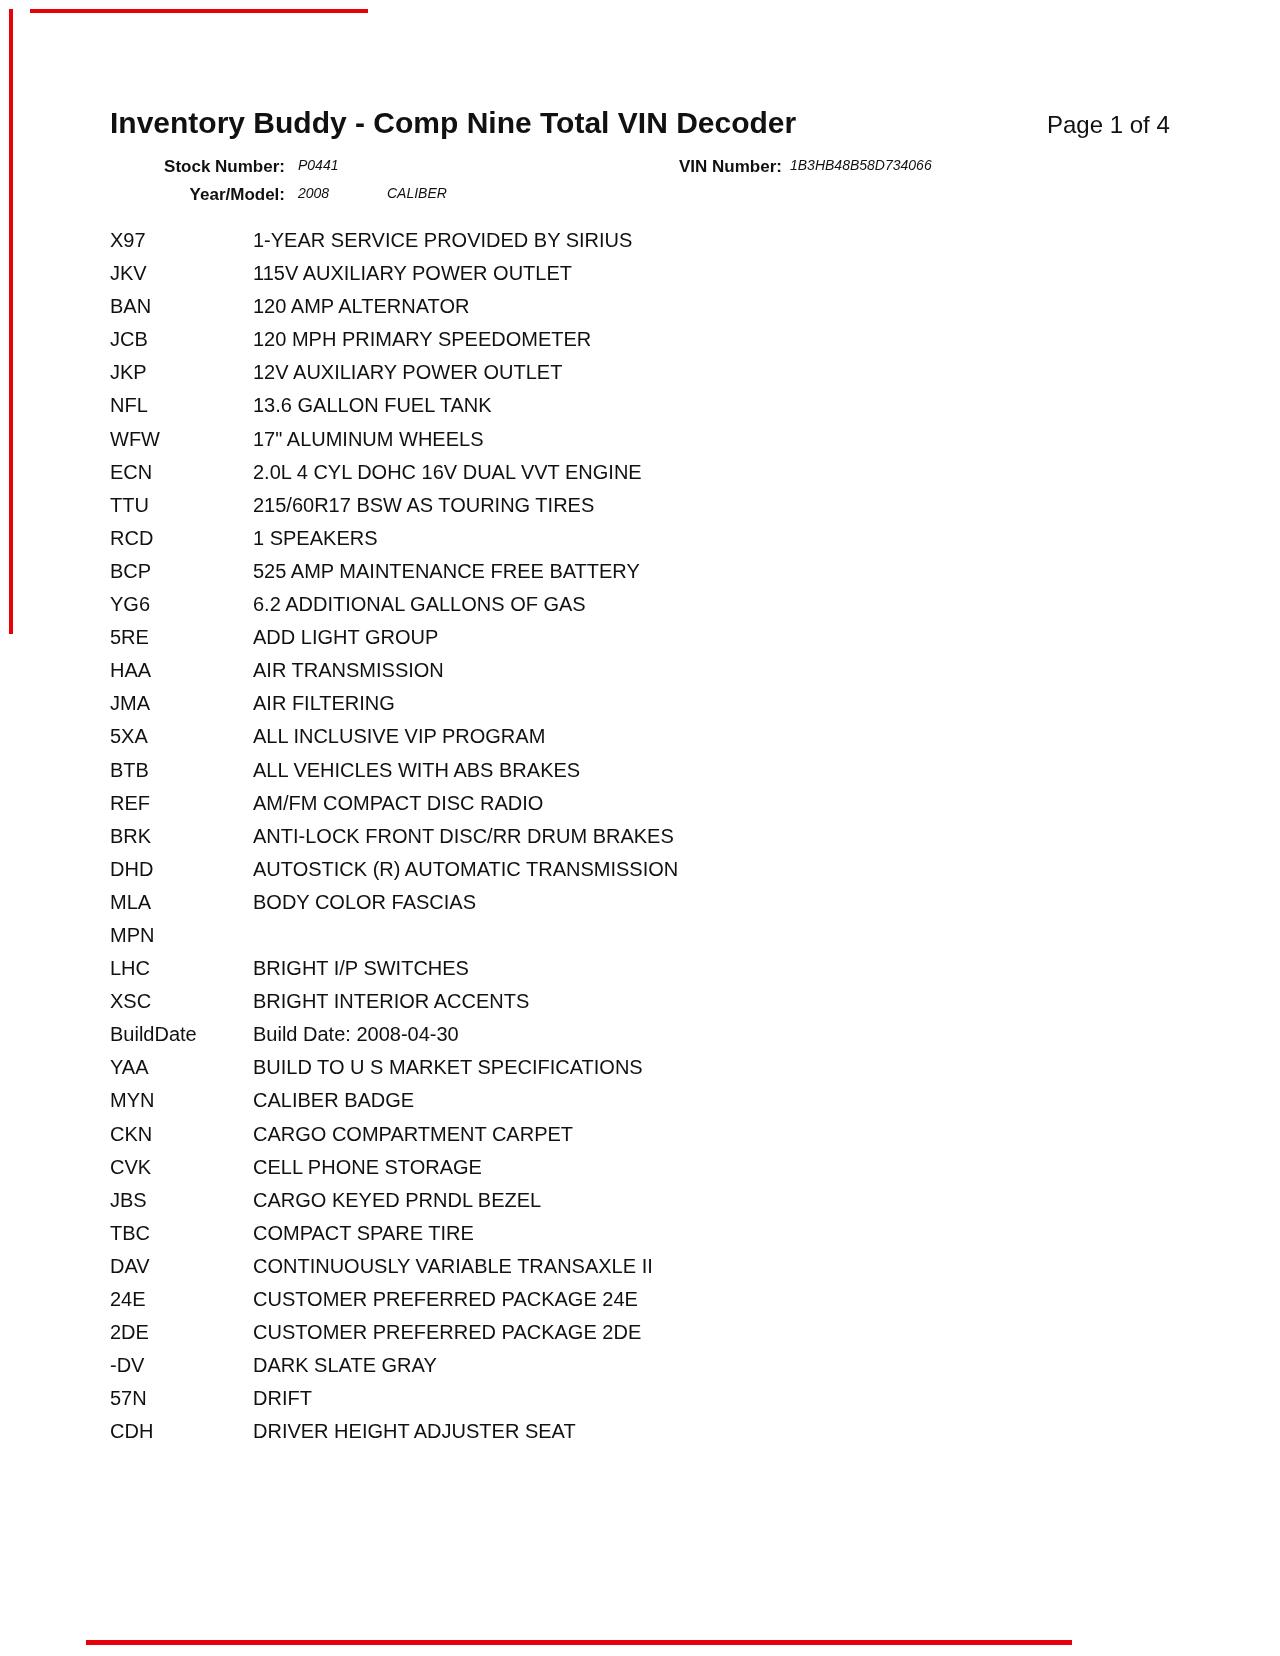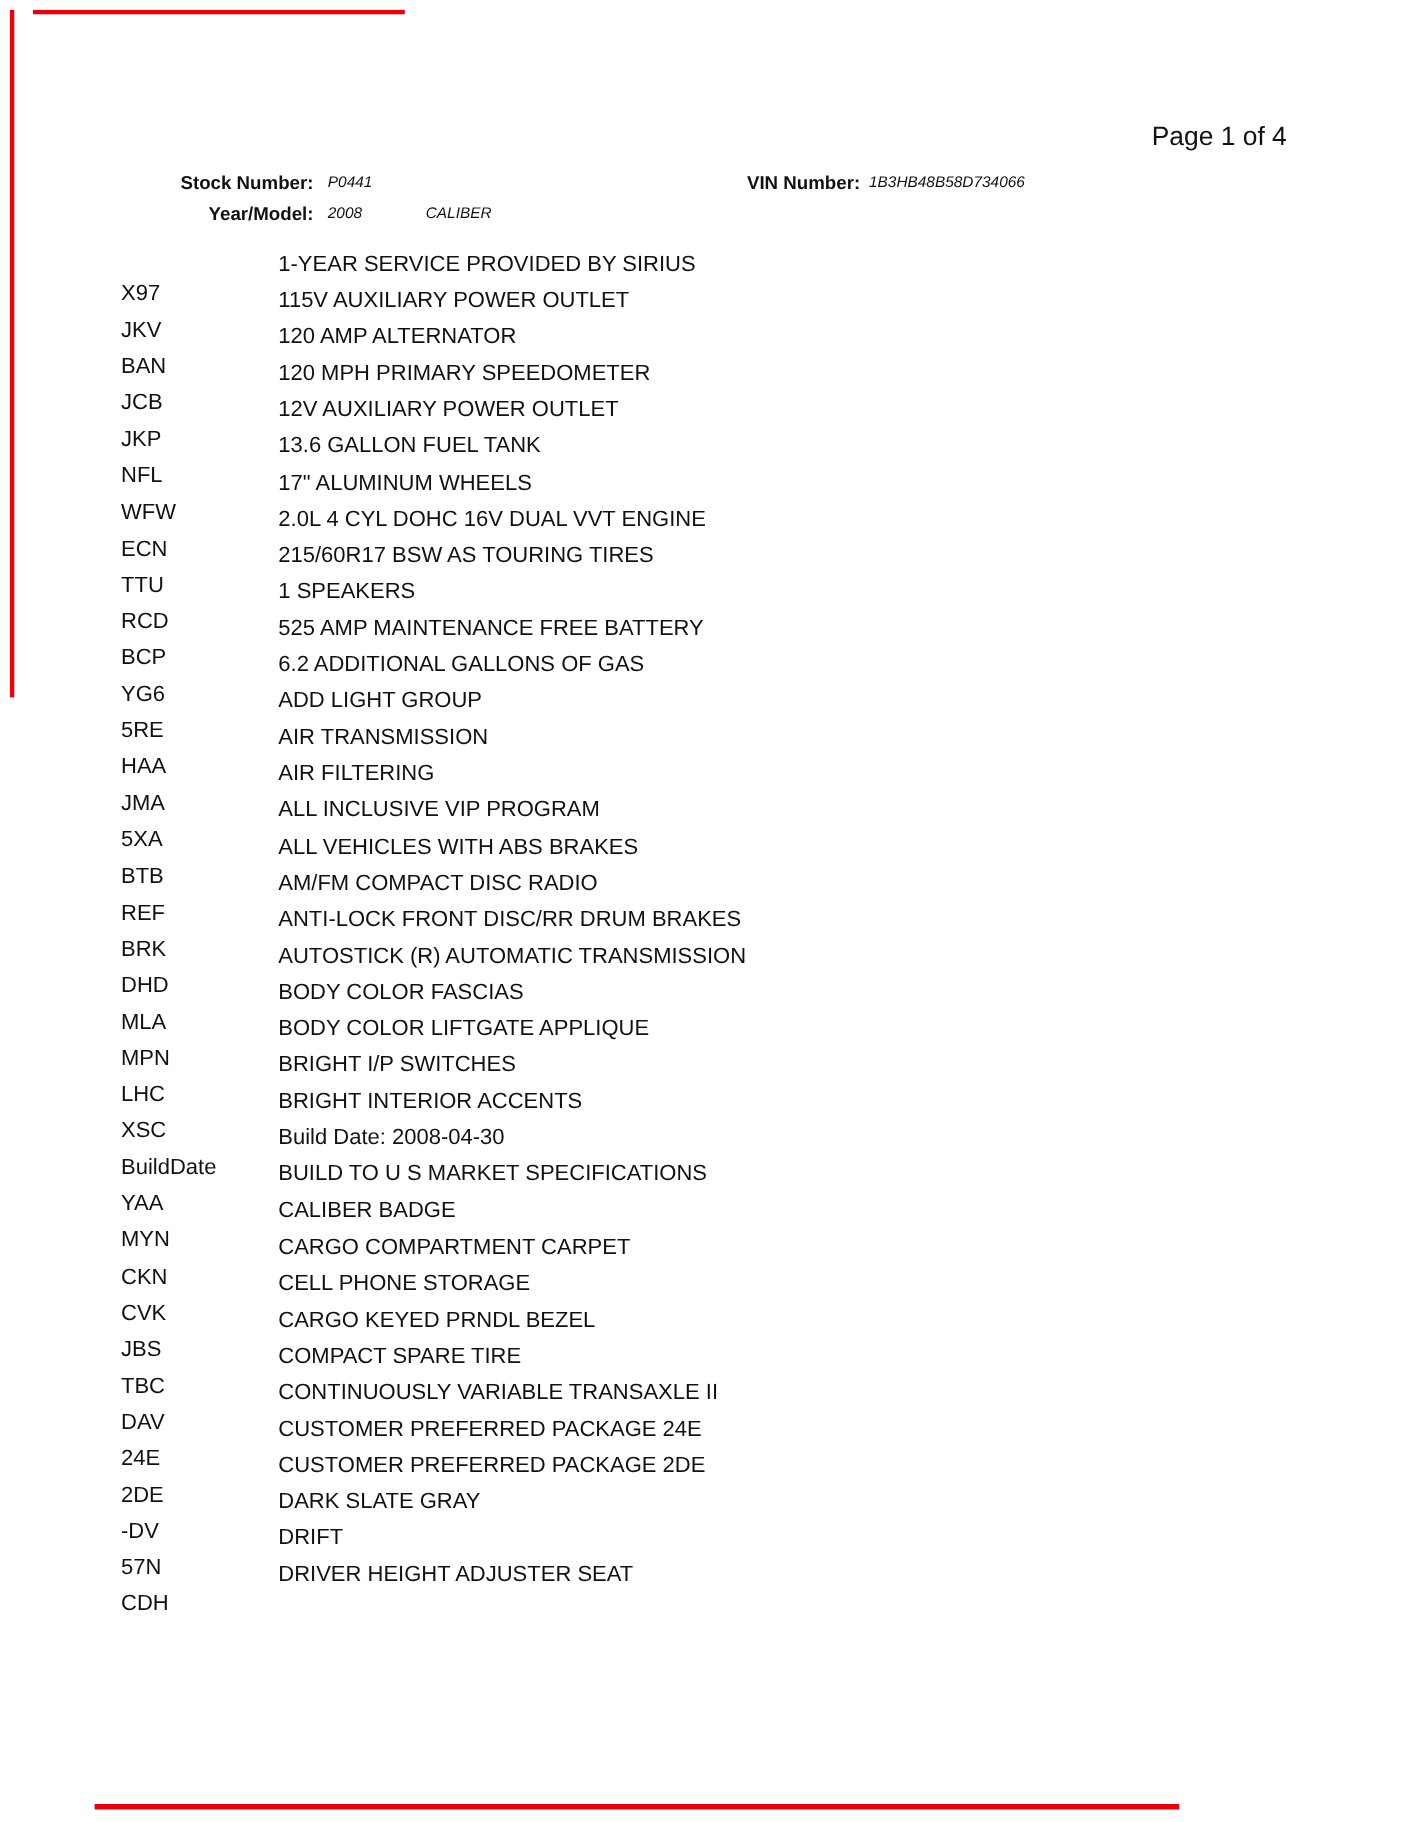--- a/index.html
+++ b/index.html
@@ -68,36 +68,36 @@
   .opt-row {
     position: relative;
     height: 33.1px;
     line-height: 33.1px;
     font-size: 20px;
     white-space: nowrap;
   }
   .opt-code {
     position: absolute;
     left: 110px;
-    margin-top: 27px;
   }
   .opt-desc {
     position: absolute;
     left: 253px;
   }
 </style>
 </head>
 <body>
 
 <div class="sheet">
 
   <div class="red-mark top"></div>
   <div class="red-mark left"></div>
   <div class="red-mark bottom"></div>
 
+  <div class="title">Inventory Buddy - Comp Nine Total VIN Decoder</div>
   <div class="page-num">Page 1 of 4</div>
 
   <div class="field-label lbl-stock">Stock Number:</div>
   <div class="field-value val-stock">P0441</div>
 
   <div class="field-label lbl-vin">VIN Number:</div>
   <div class="field-value val-vin">1B3HB48B58D734066</div>
 
   <div class="field-label lbl-year">Year/Model:</div>
   <div class="field-value val-year">2008</div>
@@ -183,21 +183,20 @@
       <div class="opt-row">
         <span class="opt-code">DHD</span>
         <span class="opt-desc">AUTOSTICK (R) AUTOMATIC TRANSMISSION</span>
       </div>
       <div class="opt-row">
         <span class="opt-code">MLA</span>
         <span class="opt-desc">BODY COLOR FASCIAS</span>
       </div>
       <div class="opt-row">
         <span class="opt-code">MPN</span>
-        <span class="opt-desc">BODY COLOR LIFTGATE APPLIQUE</span>
       </div>
       <div class="opt-row">
         <span class="opt-code">LHC</span>
         <span class="opt-desc">BRIGHT I/P SWITCHES</span>
       </div>
       <div class="opt-row">
         <span class="opt-code">XSC</span>
         <span class="opt-desc">BRIGHT INTERIOR ACCENTS</span>
       </div>
       <div class="opt-row">

